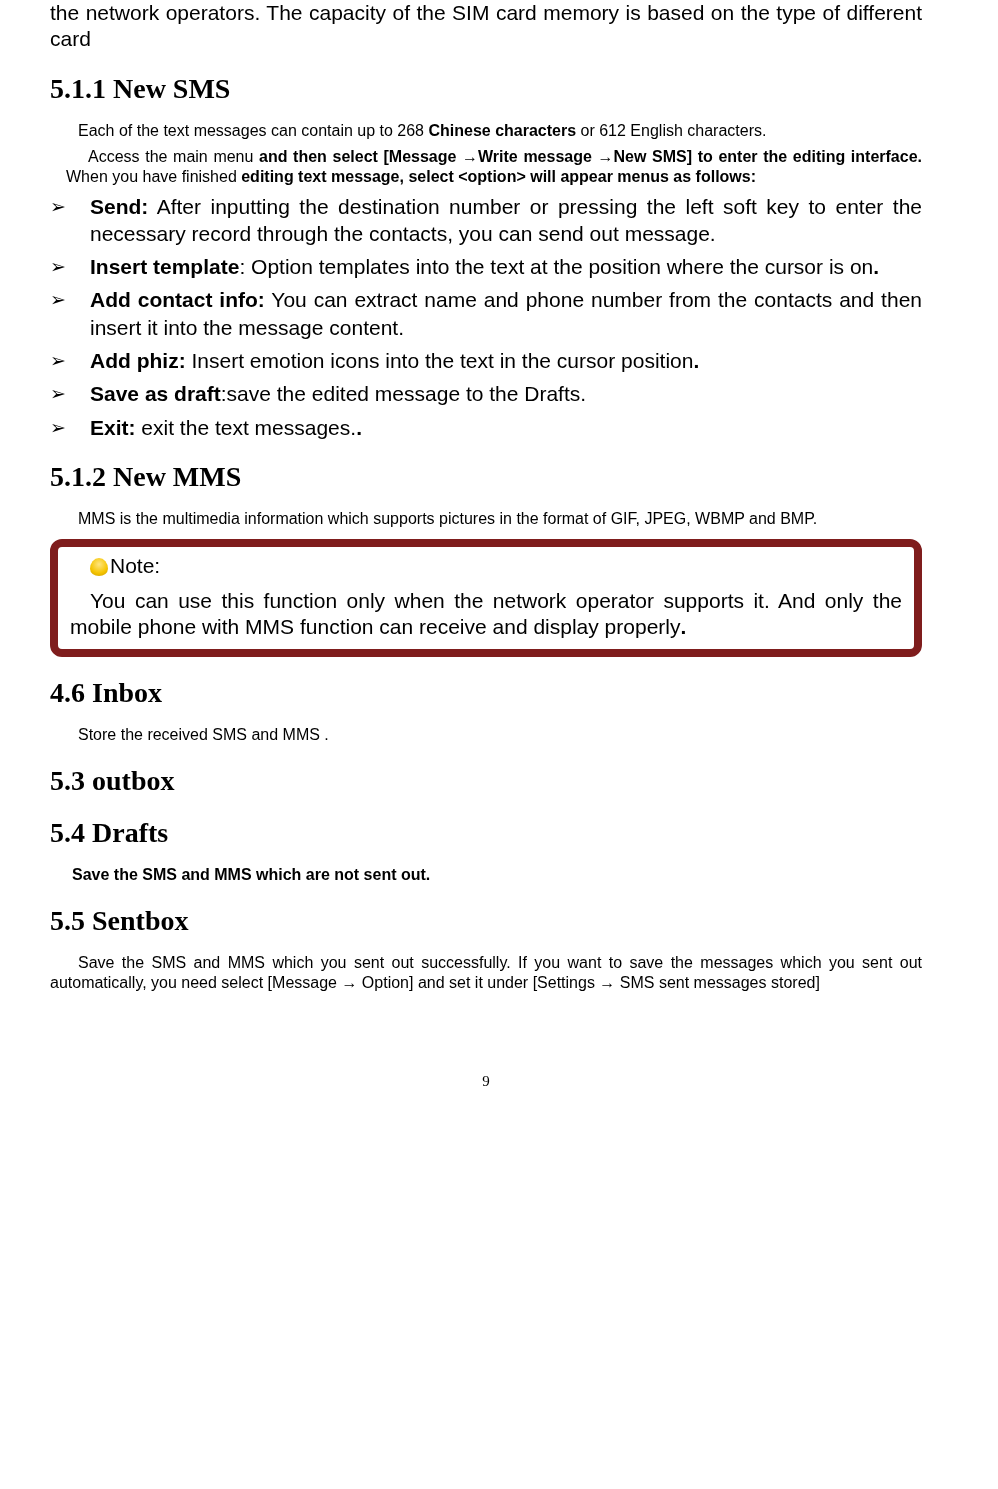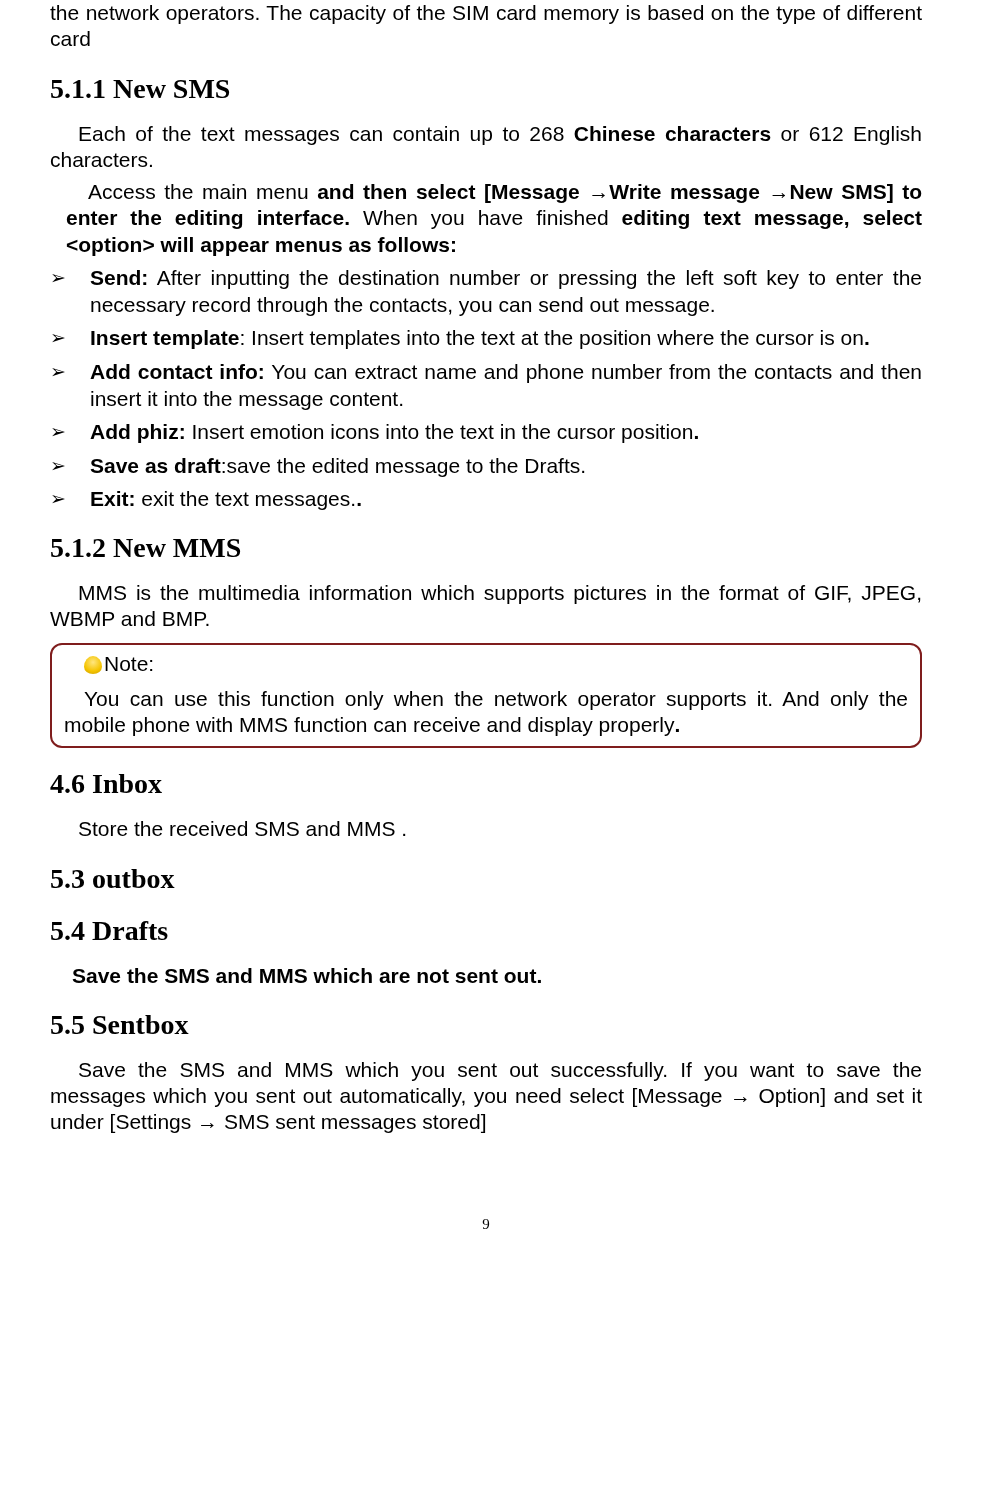--- a/index.html
+++ b/index.html
@@ -21,21 +21,21 @@
     margin: 0 0 18px 0;
     line-height: 1.25;
   }
   h2.section {
     font-family: "Times New Roman", Times, serif;
     font-weight: bold;
     font-size: 28px;
     margin: 20px 0 16px 0;
   }
   .body-text {
-    font-size: 21px;
+    font-size: 16px;
     text-align: justify;
     margin: 0 0 6px 0;
     line-height: 1.25;
     text-indent: 28px;
   }
   .bullet-list {
     margin: 6px 0 12px 0;
     padding: 0;
   }
   .bullet-item {
@@ -51,21 +51,21 @@
     padding-top: 2px;
   }
   .bullet-content {
     flex: 1;
     text-align: justify;
   }
   .bold {
     font-weight: bold;
   }
   .note-box {
-    border: 2px solid #7f1d1d;
+    border: 8px solid #7f1d1d;
     border-radius: 12px;
     padding: 6px 12px 8px 12px;
     margin: 10px 0 14px 0;
     font-size: 21px;
     text-align: justify;
     line-height: 1.25;
   }
   .note-icon {
     display: inline-block;
     width: 18px;
@@ -110,21 +110,21 @@
   <div class="bullet-list">
     <div class="bullet-item">
       <div class="bullet-icon">➢</div>
       <div class="bullet-content">
         <span class="bold">Send:</span><span> After inputting the destination number or pressing the left soft key to enter the necessary record through the contacts, you can send out message.</span>
       </div>
     </div>
     <div class="bullet-item">
       <div class="bullet-icon">➢</div>
       <div class="bullet-content">
-        <span class="bold">Insert template</span><span>: Insert templates into the text at the position where the cursor is on</span><span class="bold">.</span>
+        <span class="bold">Insert template</span><span>: Option templates into the text at the position where the cursor is on</span><span class="bold">.</span>
       </div>
     </div>
     <div class="bullet-item">
       <div class="bullet-icon">➢</div>
       <div class="bullet-content">
         <span class="bold">Add contact info:</span><span> You can extract name and phone number from the contacts and then insert it into the message content.</span>
       </div>
     </div>
     <div class="bullet-item">
       <div class="bullet-icon">➢</div>

